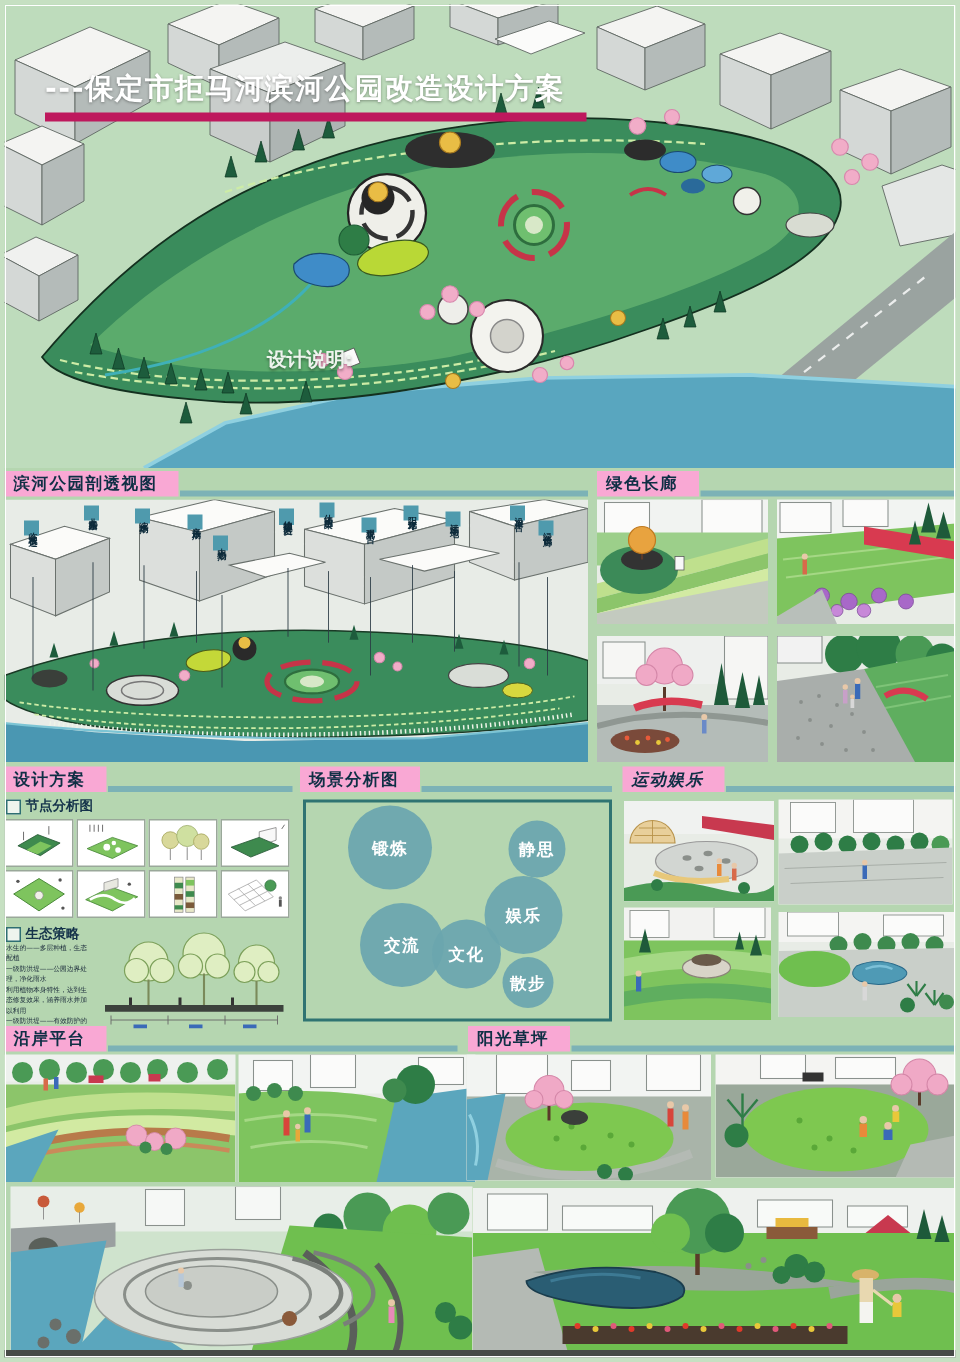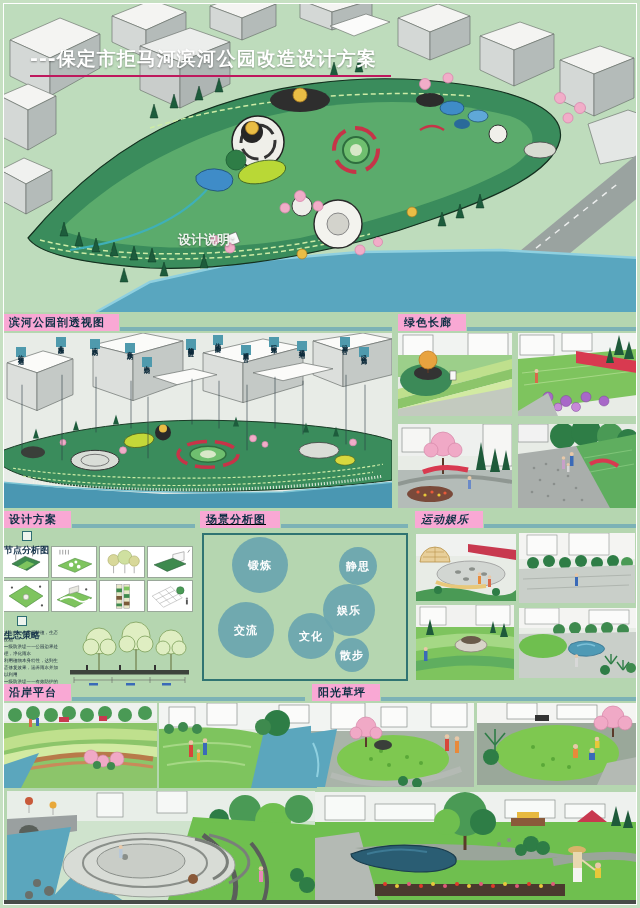--- a/index.html
+++ b/index.html
@@ -7,21 +7,21 @@
     font-family:"DejaVu Sans","Liberation Sans",sans-serif;overflow:hidden;}
   .frame{position:absolute;inset:0;border:3px solid #c6e0c2;box-shadow:inset 0 0 0 1px #ffffff;pointer-events:none;z-index:60;}
   .bottom-strip{position:absolute;left:0;right:0;bottom:0;height:8px;background:#474b47;z-index:55;}
 
   
   .hero{position:absolute;left:0;top:0;width:640px;height:312px;}
   .hero svg{display:block;width:100%;height:100%;}
   .title{position:absolute;left:10px;top:10px;color:#fff;font-size:34px;font-weight:bold;
     letter-spacing:4px;text-shadow:0 1px 3px rgba(0,0,0,.35);z-index:5;}
   .subtitle{position:absolute;left:30px;top:46px;color:#fff;font-size:19px;font-weight:bold;
-    letter-spacing:1px;border-bottom:2px solid #be185d;padding:0 14px 3px 0;
+    letter-spacing:1px;border-bottom:6px solid #be185d;padding:0 14px 3px 0;
     text-shadow:0 1px 2px rgba(0,0,0,.35);z-index:5;}
   .notes{position:absolute;left:178px;top:231px;width:452px;color:#eef4ee;z-index:5;}
   .notes h3{margin:0 0 6px 0;font-size:13px;font-weight:bold;text-shadow:0 1px 2px rgba(0,0,0,.4);}
   .notes p{margin:0;font-size:7px;line-height:1.4;text-indent:14px;text-shadow:0 1px 1px rgba(0,0,0,.4);}
 
   
   .sec-header{position:absolute;display:flex;align-items:flex-end;height:18px;z-index:6;}
   .tab{background:#f9a8d4;color:#0f2f45;font-weight:bold;font-size:11px;line-height:17px;
     padding:0 14px 0 6px;white-space:nowrap;letter-spacing:1px;}
   .rule{flex:1;height:4px;background:#7cb2b6;margin-left:1px;}
@@ -30,21 +30,21 @@
   .ph svg{display:block;width:100%;height:100%;}
 
   
   .persp{position:absolute;left:3px;top:333px;width:389px;height:175px;}
   .persp svg{display:block;width:100%;height:100%;}
   .vtag{position:absolute;writing-mode:vertical-rl;text-orientation:upright;background:#4f9aad;
     color:#0c2a3a;font-size:6px;font-weight:bold;line-height:1;padding:3px 2px;letter-spacing:1px;z-index:4;}
 
   
   .sublabel{position:absolute;display:flex;align-items:center;gap:3px;font-size:9px;
-    font-weight:bold;color:#14324a;z-index:6;flex-direction:column;}
+    font-weight:bold;color:#14324a;z-index:6;}
   .sq{width:8px;height:8px;border:1px solid #2e6e72;background:#eef4ee;display:inline-block;}
   .node-grid{position:absolute;left:3px;top:546px;width:194px;display:grid;
     grid-template-columns:repeat(4,46px);grid-auto-rows:32px;gap:2px;}
   .node-card{background:#fff;border:1px solid #9aa89a;box-sizing:border-box;}
   .node-card svg{display:block;width:100%;height:100%;}
   .ecotext{position:absolute;left:4px;top:630px;width:58px;font-size:4.5px;line-height:1.55;
     color:#1a2a3a;white-space:pre-line;}
   .ecodiag{position:absolute;left:64px;top:617px;width:131px;height:71px;}
   .ecodiag svg{display:block;width:100%;height:100%;}
 
@@ -181,21 +181,21 @@
       <span class="rule"></span>
   </div>
   <div class="sec-header" style="left:398px;top:313px;width:239px;">
     <span class="tab">绿色长廊</span>
       <span class="rule"></span>
   </div>
   <div class="sec-header" style="left:3px;top:510px;width:192px;">
     <span class="tab">设计方案</span>
       <span class="rule"></span>
   </div>
-  <div class="sec-header" style="left:200px;top:510px;width:208px;text-decoration:underline;">
+  <div class="sec-header" style="left:200px;top:510px;width:208px;">
     <span class="tab">场景分析图</span>
       <span class="rule"></span>
   </div>
   <div class="sec-header" style="left:415px;top:510px;width:222px;font-style:italic;">
     <span class="tab">运动娱乐</span>
       <span class="rule"></span>
   </div>
   <div class="sec-header" style="left:3px;top:683px;width:302px;">
     <span class="tab">沿岸平台</span>
       <span class="rule"></span>
@@ -540,21 +540,21 @@
       <rect x="25" y="66" width="9" height="2.5" fill="#3a6ab8"></rect>
         <rect x="62" y="66" width="9" height="2.5" fill="#3a6ab8"></rect>
         <rect x="98" y="66" width="9" height="2.5" fill="#3a6ab8"></rect>
     </svg>
   </div>
 
   <div class="scene-box">
     <div class="bubble" style="left:28px;top:2px;width:56px;height:56px;">锻炼</div>
     <div class="bubble" style="left:119px;top:12px;width:38px;height:38px;margin-left:16px;">静思</div>
     <div class="bubble" style="left:119px;top:49px;width:52px;height:52px;">娱乐</div>
-    <div class="bubble" style="left:14px;top:67px;width:56px;height:56px;">交流</div>
+    <div class="bubble" style="left:36px;top:67px;width:56px;height:56px;">交流</div>
     <div class="bubble" style="left:84px;top:78px;width:46px;height:46px;">文化</div>
     <div class="bubble" style="left:131px;top:103px;width:34px;height:34px;">散步</div>
   </div>
 
   <div class="ph" style="left:416px;top:534px;width:100px;height:67px;">
     <svg viewBox="0 0 100 67" preserveAspectRatio="none">
       <rect width="100" height="22" fill="#f0f2f0"></rect>
       <polygon points="52,10 100,16 100,26 52,18" fill="#c8394f"></polygon>
       <path d="M4,28 A15,15 0 0 1 34,28 Z" fill="#e8cf9a" stroke="#b8934a" stroke-width=".8"></path>
       <g stroke="#b8934a" stroke-width=".6">

